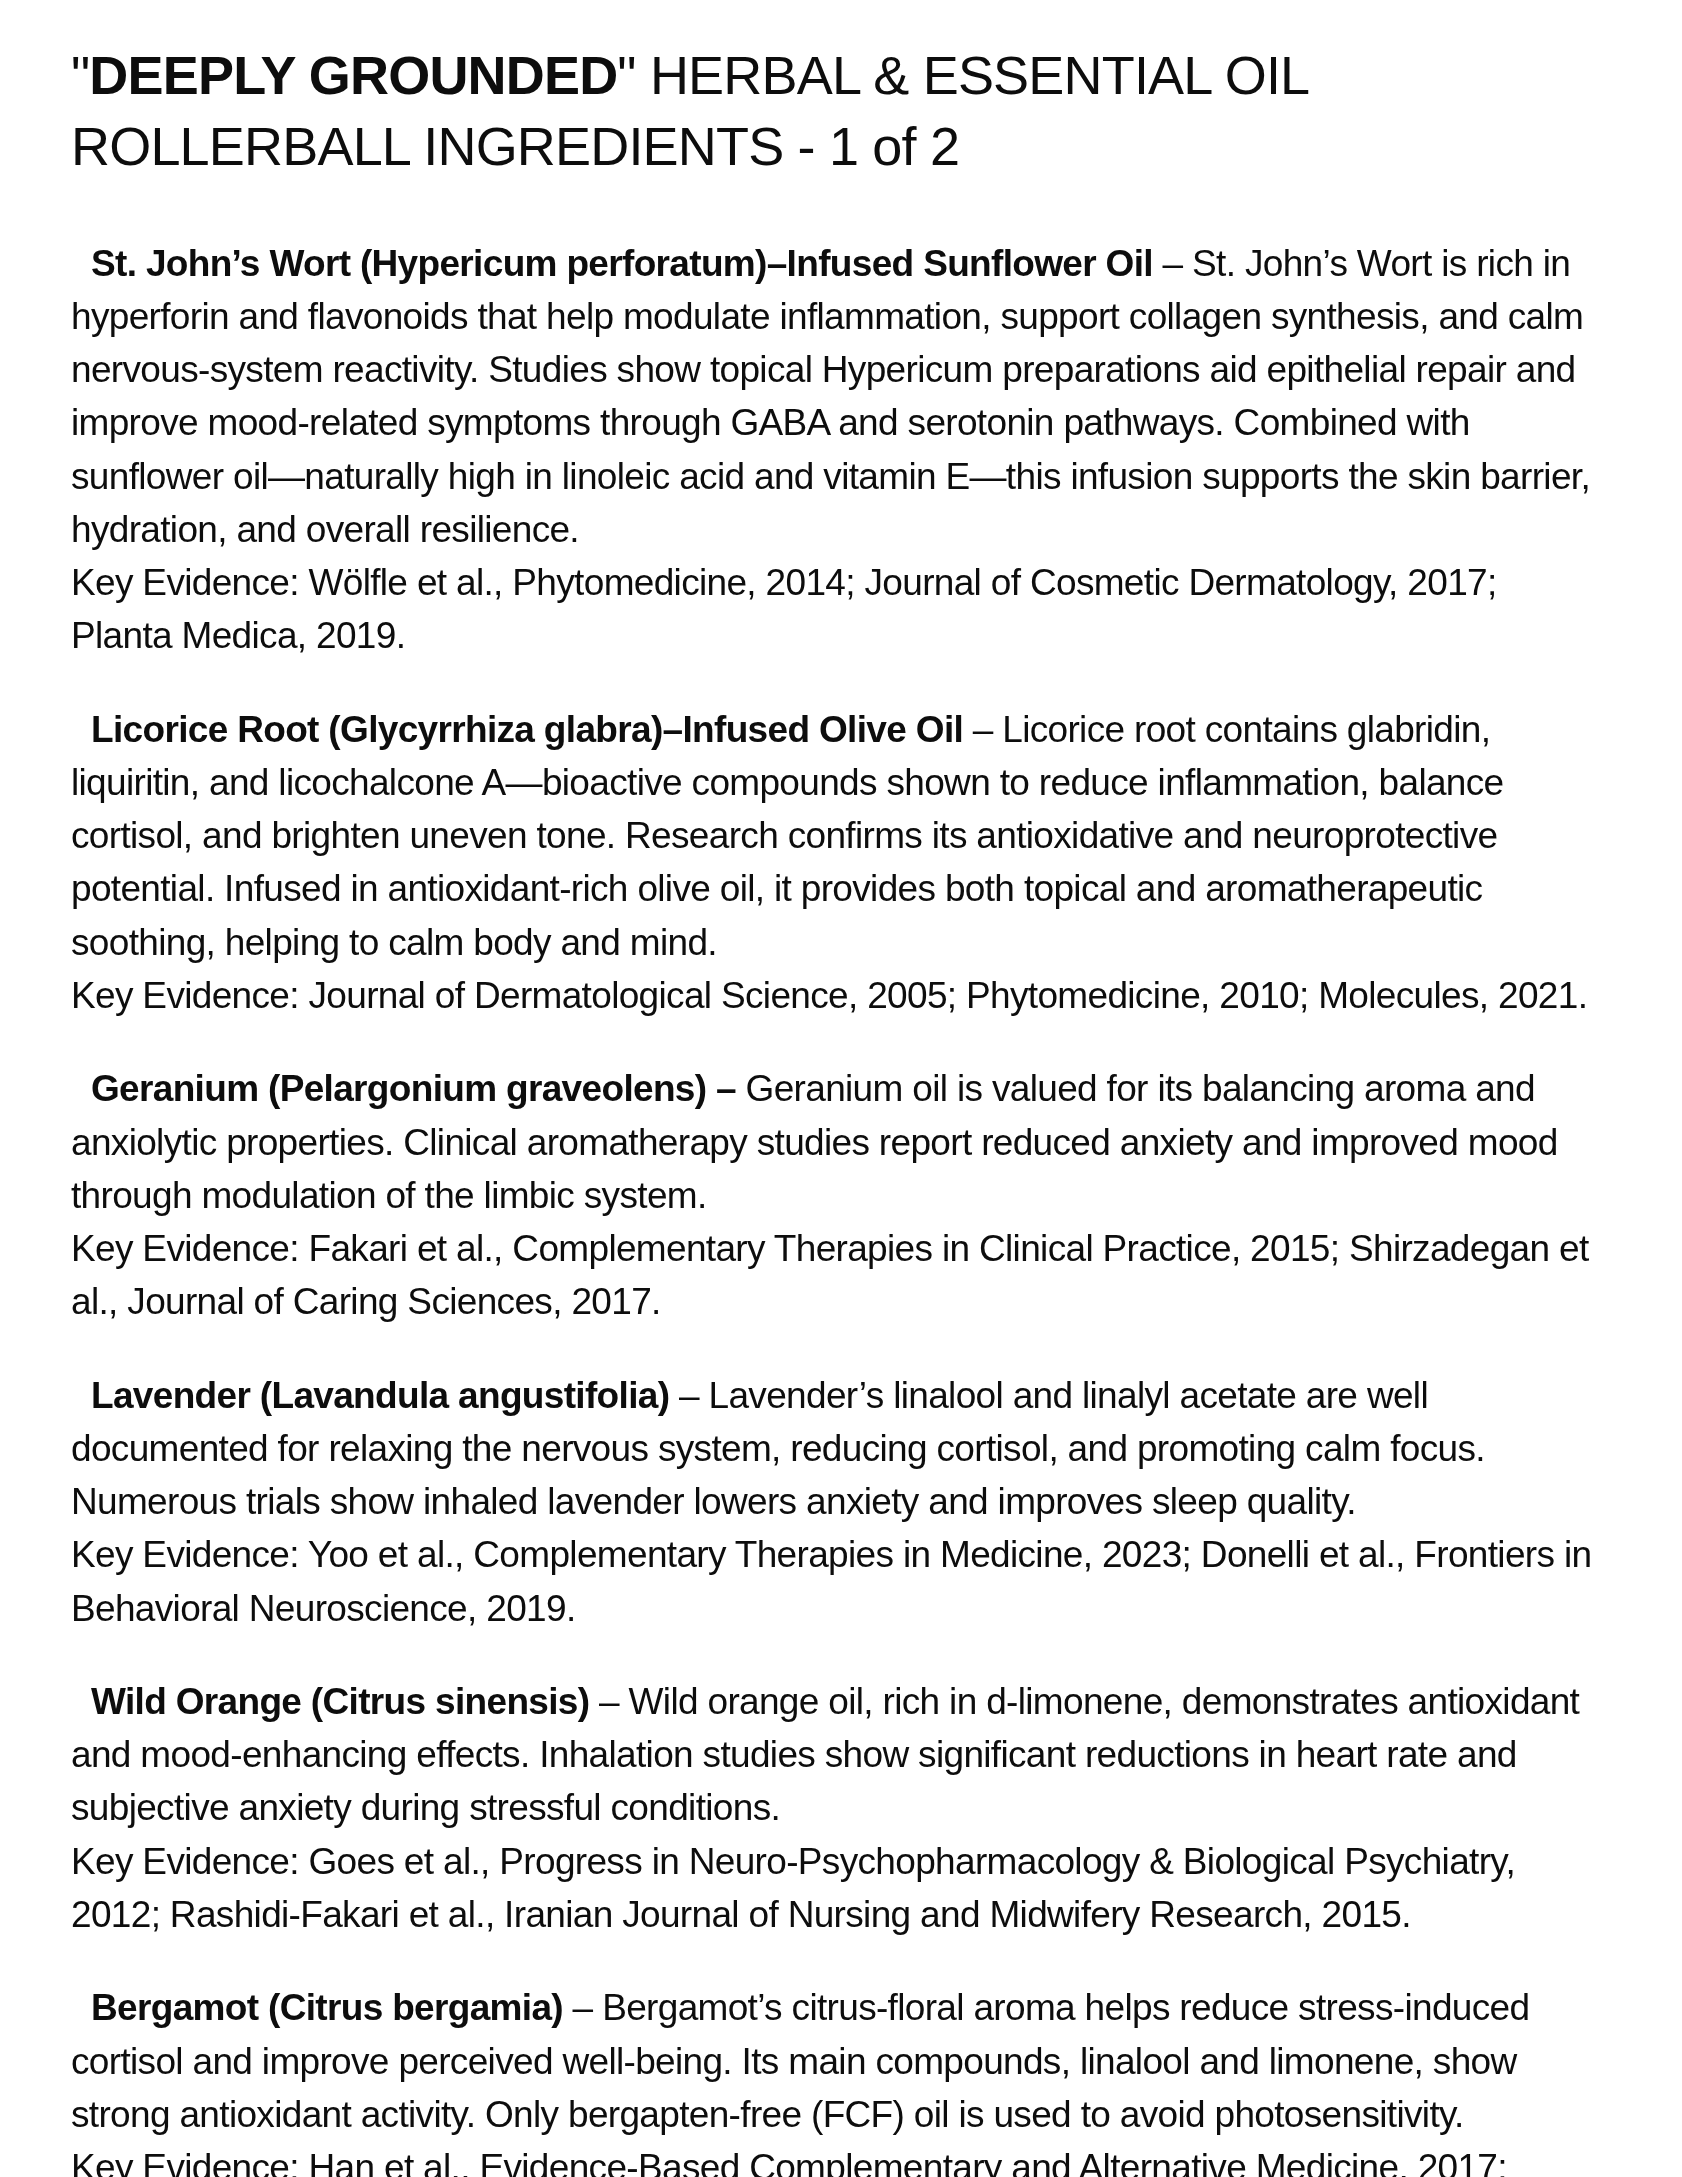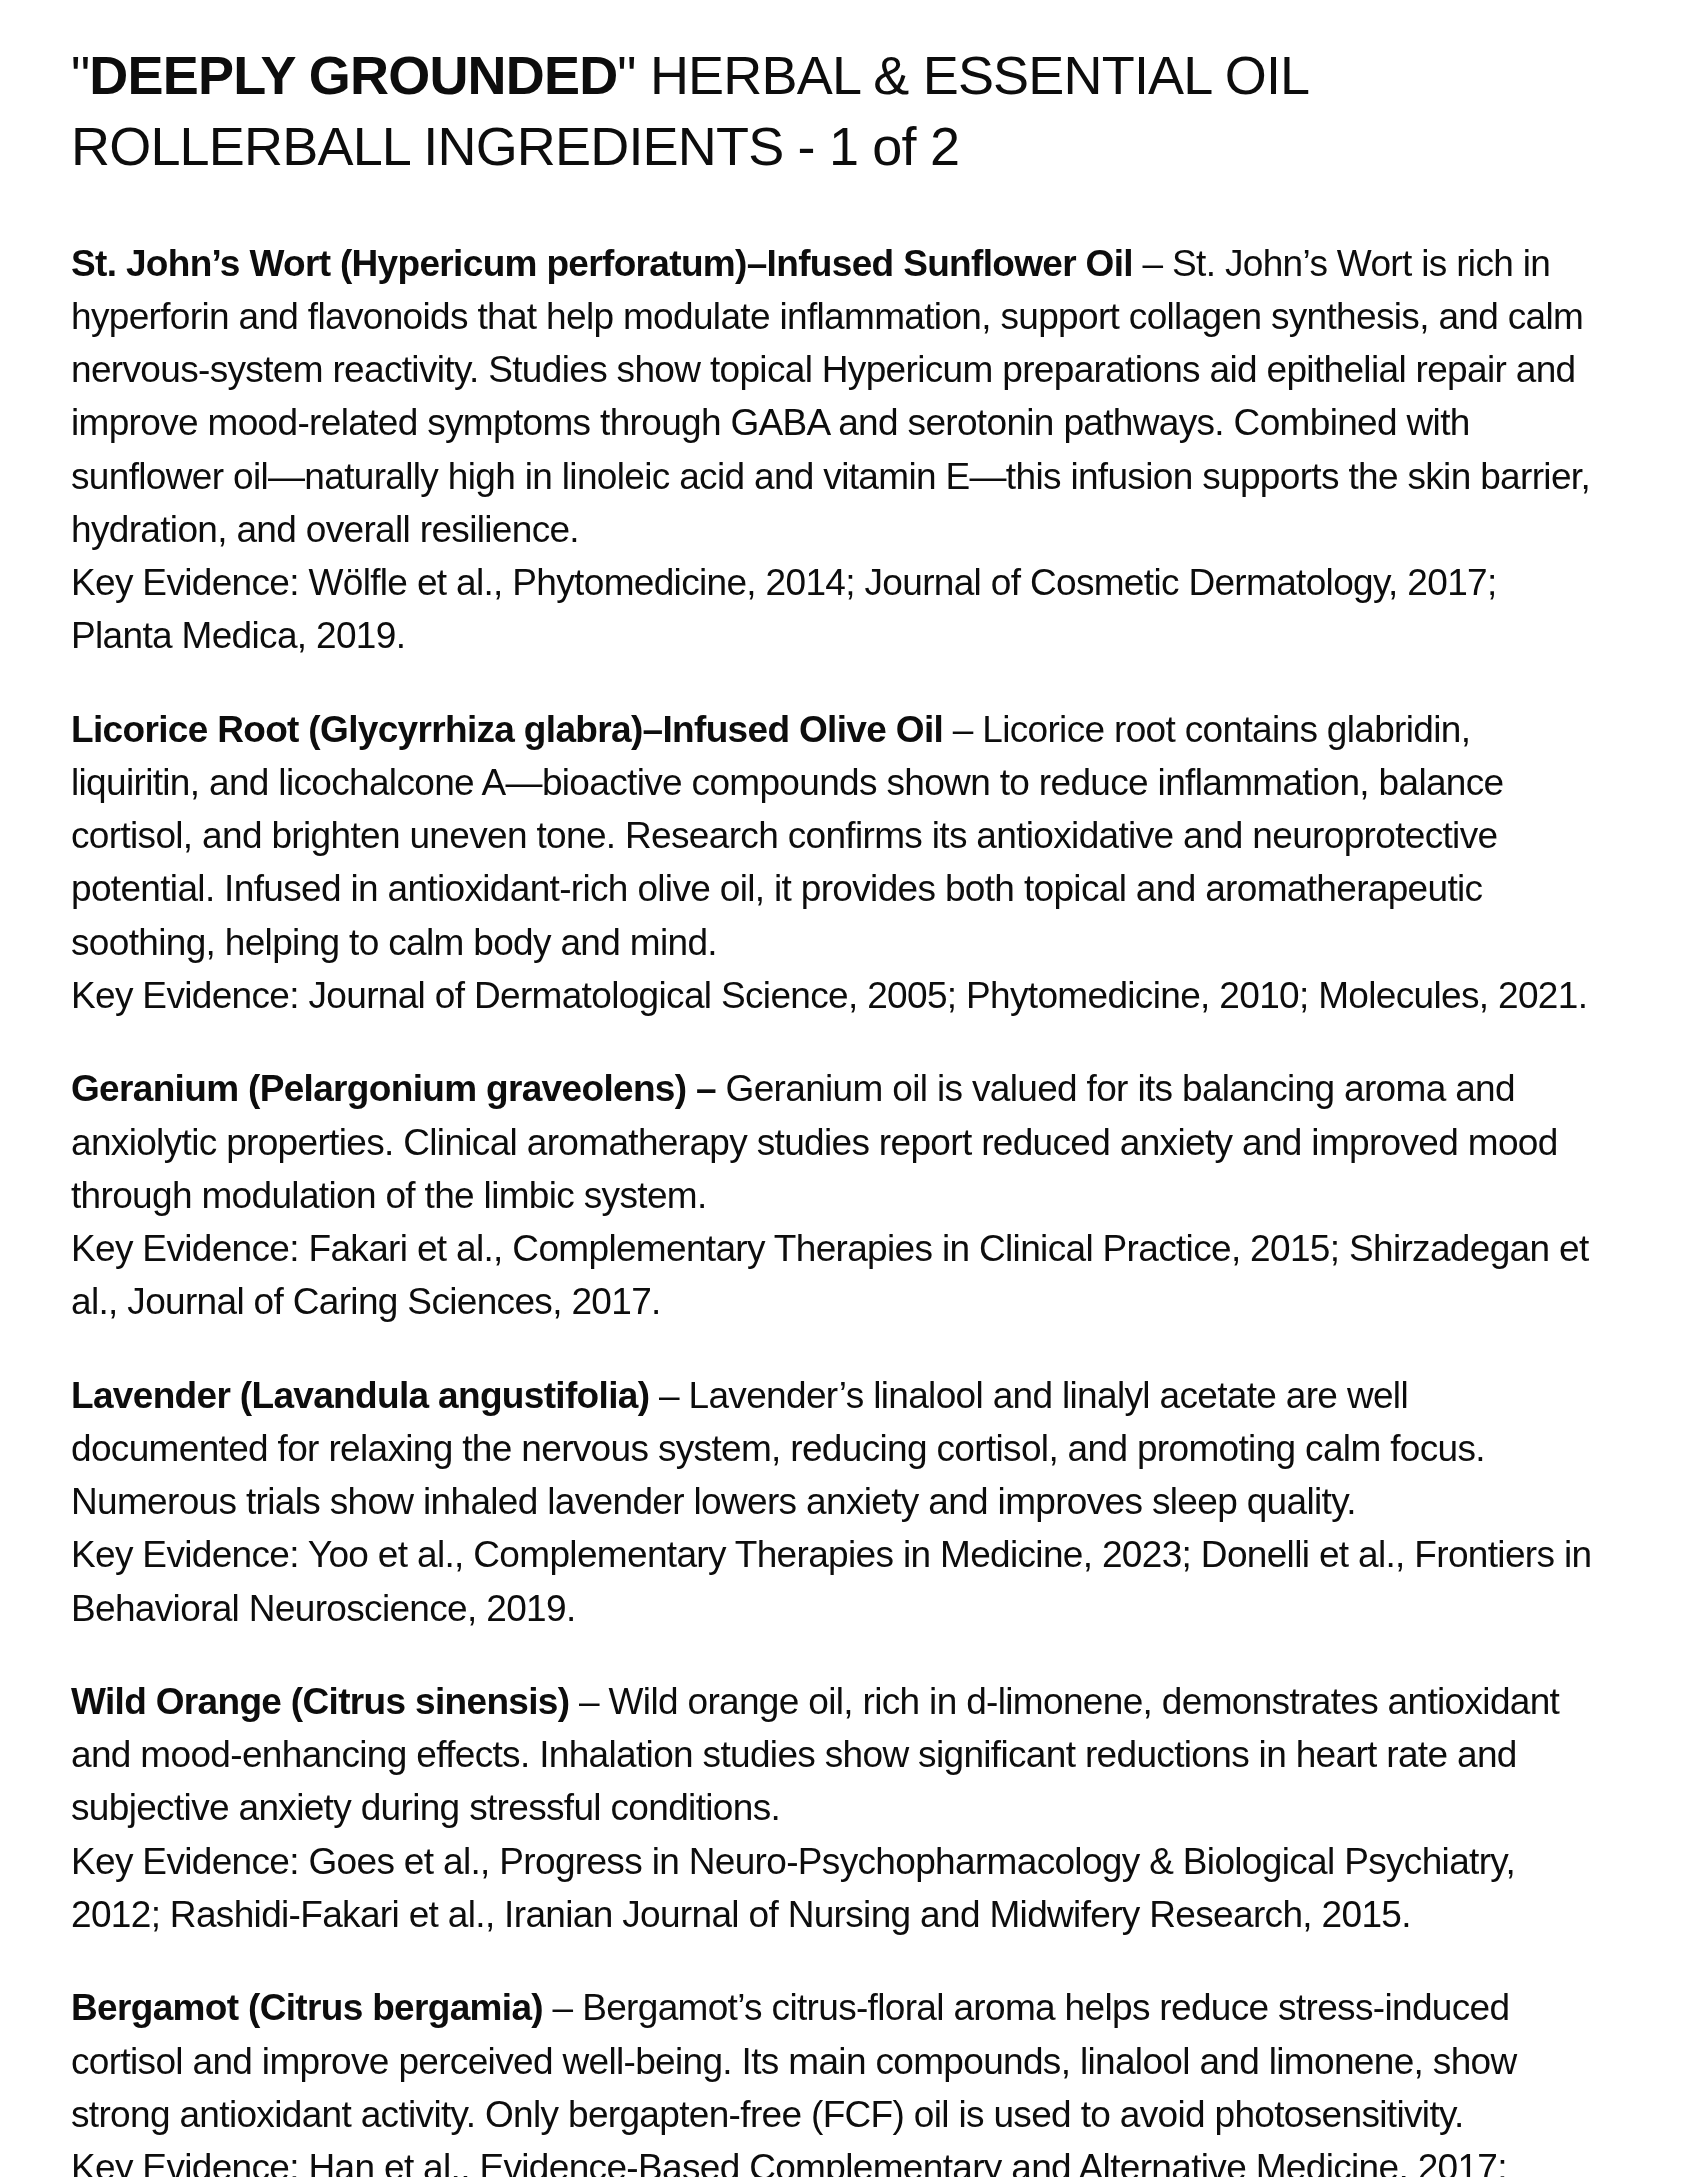--- a/index.html
+++ b/index.html
@@ -34,20 +34,21 @@
   }
   .section {
     margin: 0 0 40px 0;
     font-size: 37px;
     line-height: 1.44;
     letter-spacing: -0.018em;
     color: #0d0d0d;
   }
   .section .heading {
     font-weight: 700;
+    margin-left: 20px;
   }
   .section .evidence {
     display: block;
   }
 </style>
 </head>
 <body>
 
 <div class="page">
 

